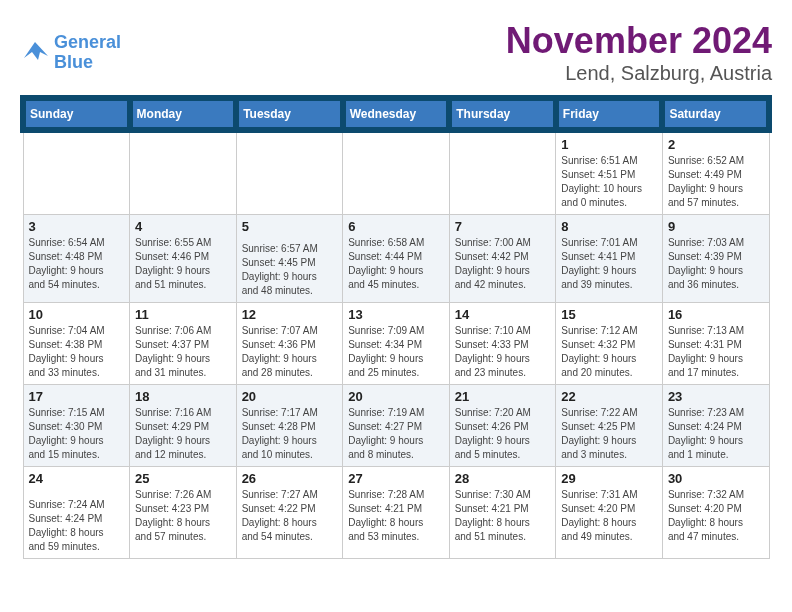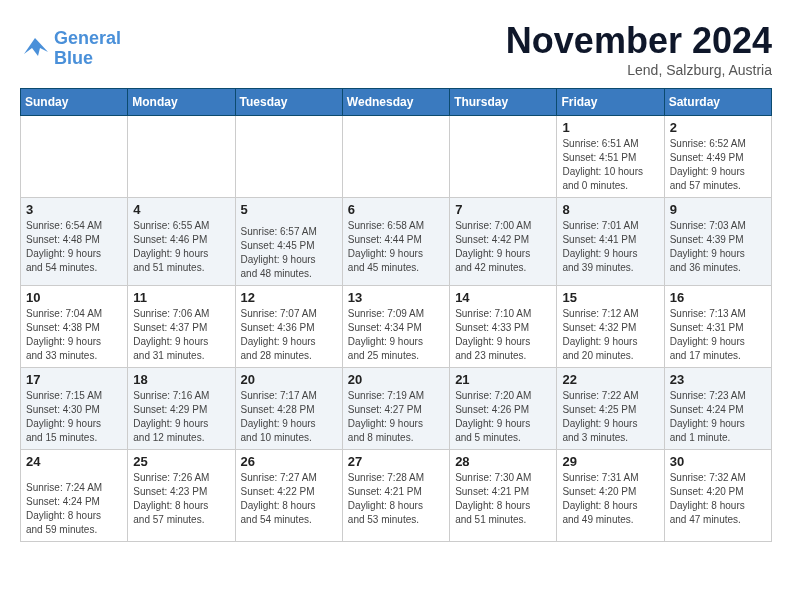--- a/index.html
+++ b/index.html
@@ -33,39 +33,39 @@
     .logo-bird {
       width: 30px;
       height: 30px;
     }
     .title-section {
       text-align: right;
     }
     .month-title {
       font-size: 36px;
       font-weight: bold;
-      color: #0f172a;
+      color: #701a75;
     }
     .location {
-      font-size: 14px;
+      font-size: 20px;
       color: #555;
     }
     table {
       width: 100%;
       border-collapse: collapse;
       table-layout: fixed;
     }
     thead tr th {
       background: #3a7abf;
       color: white;
       font-size: 12px;
       font-weight: bold;
       padding: 6px 4px;
       text-align: left;
-      border: 1px solid #0c4a6e;
+      border: 6px solid #0c4a6e;
     }
     tbody tr td {
       border: 1px solid #ccc;
       vertical-align: top;
       padding: 4px 5px;
       font-size: 10px;
       color: #333;
       height: 80px;
       background: #fff;
     }

